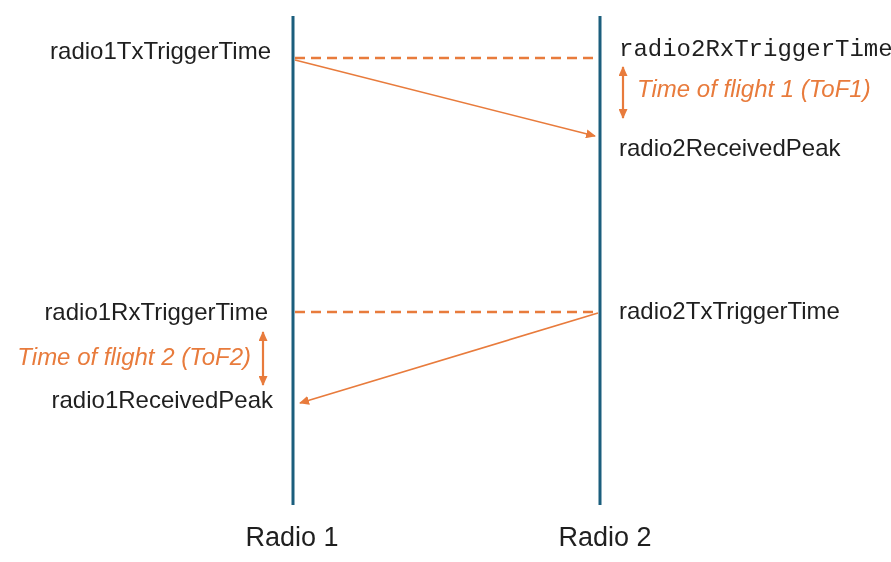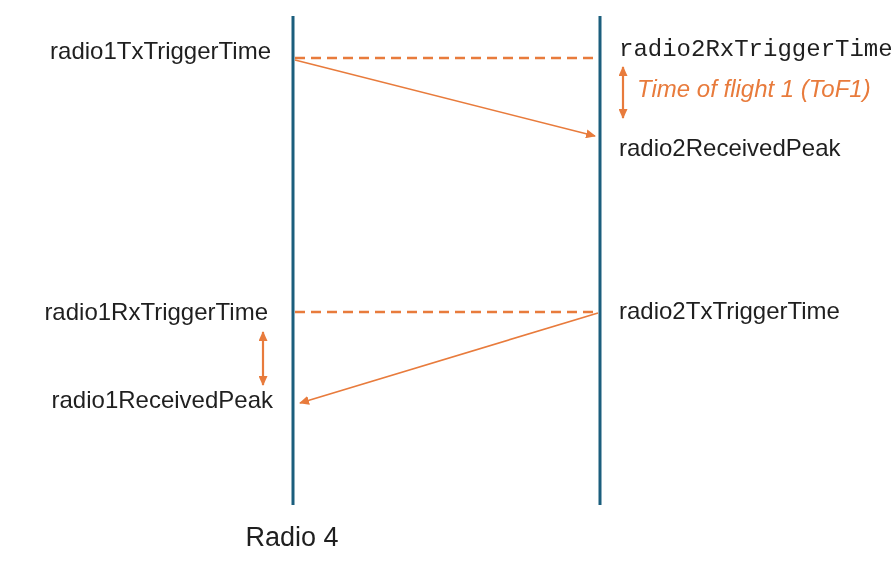--- a/index.html
+++ b/index.html
@@ -105,19 +105,21 @@
   <div class="label" style="left: 619px; top: 50px; font-family: Liberation Mono, monospace;">radio2RxTriggerTime</div>
 
   <div class="label orange" style="left: 637px; top: 89px;">Time of flight 1 (ToF1)</div>
 
   <div class="label" style="left: 619px; top: 148px;">radio2ReceivedPeak</div>
 
   <div class="label" style="right: 623px; top: 312px;">radio1RxTriggerTime</div>
 
   <div class="label" style="left: 619px; top: 311px; text-align: center;">radio2TxTriggerTime</div>
 
+  <div class="label orange" style="right: 640px; top: 357px;">Time of flight 2 (ToF2)</div>
 
   <div class="label" style="right: 618px; top: 400px; text-align: right;">radio1ReceivedPeak</div>
 
-  <div class="lifeline-title" style="left: 292px; top: 538px;">Radio 4</div>
+  <div class="lifeline-title" style="left: 292px; top: 538px;">Radio 1</div>
 
+  <div class="lifeline-title" style="left: 605px; top: 538px;">Radio 2</div>
 
 </div>
 
 </body></html>

